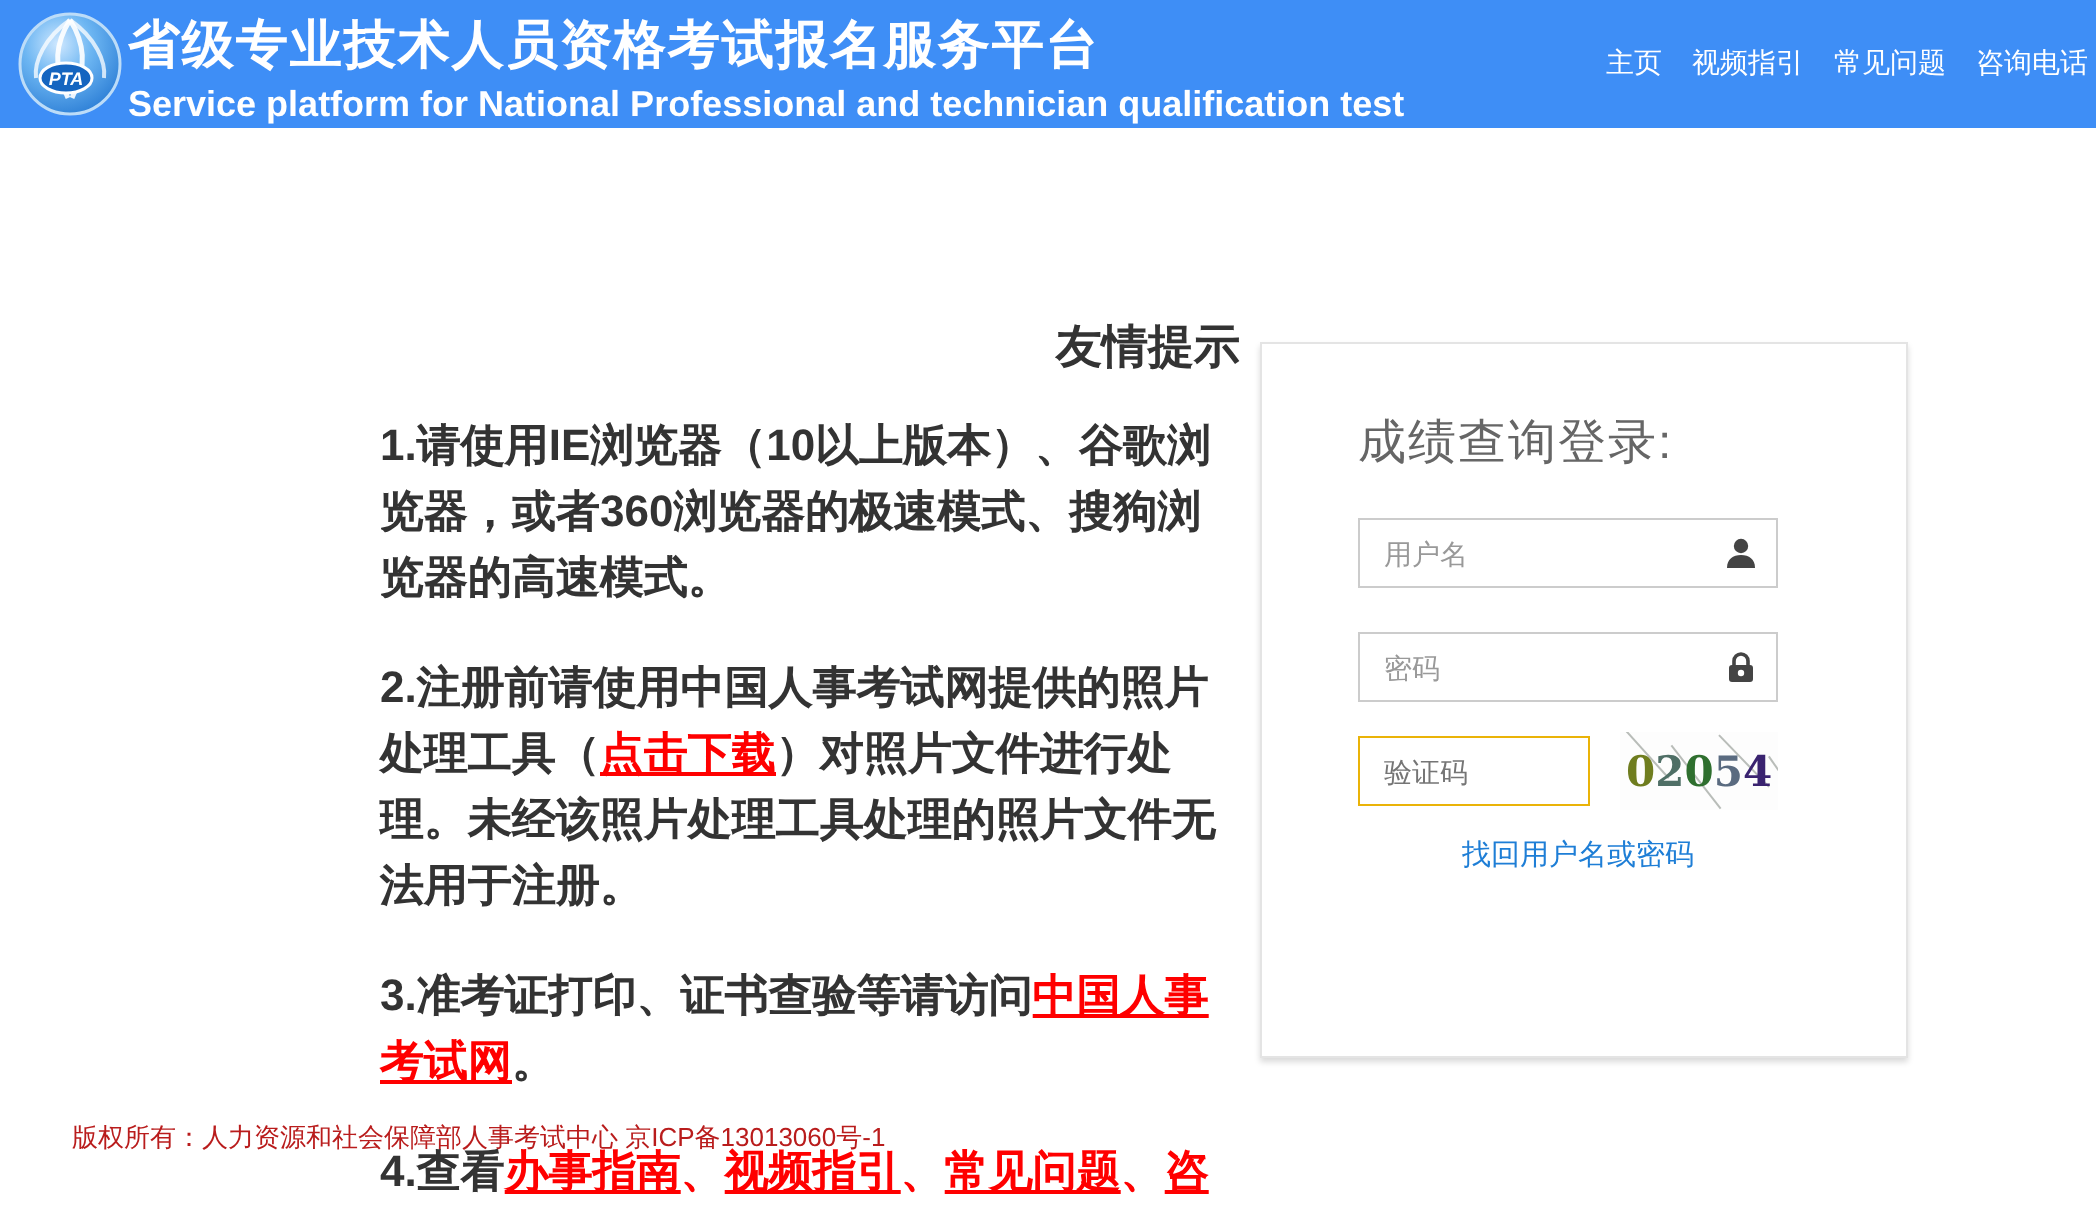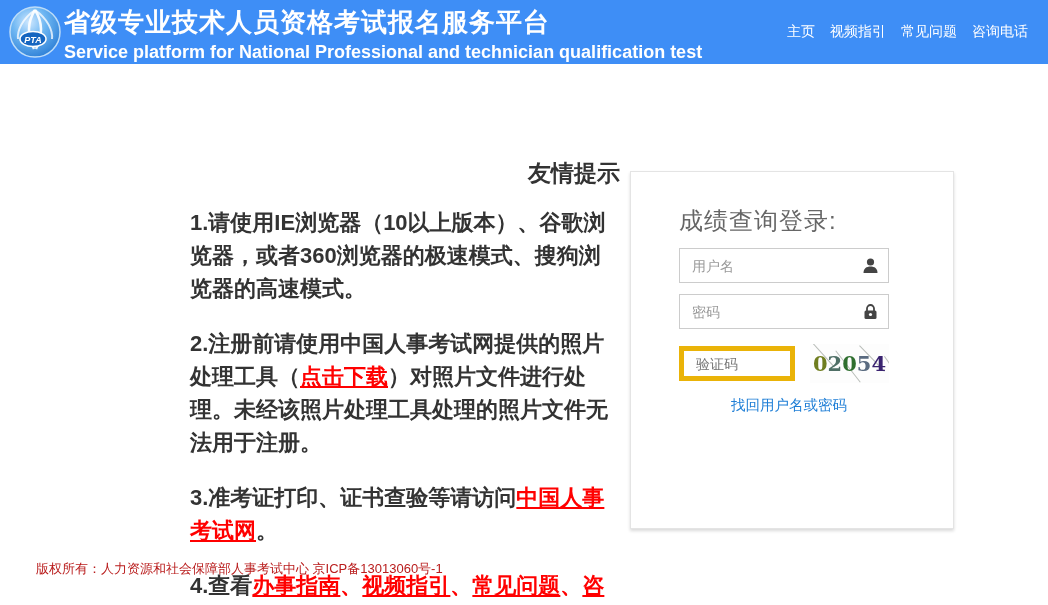--- a/index.html
+++ b/index.html
@@ -24,21 +24,21 @@
   }
   .title-wrap { position: absolute; left: 64px; top: 7px; color: #fff; }
   .site-title {
     font-size: 26px; font-weight: bold; letter-spacing: 1px;
     line-height: 30px; white-space: nowrap;
   }
   .site-subtitle {
     font-size: 18px; font-weight: bold; margin-top: 5px; white-space: nowrap;
   }
   .top-nav {
-    position: absolute; right: 20px; top: 23px;
+    position: absolute; right: 4px; top: 23px;
     display: flex; gap: 15px;
   }
   .top-nav a {
     color: #fff; font-size: 14px; text-decoration: none; white-space: nowrap;
     cursor: pointer;
   }
 
   
   .tips { position: absolute; left: 190px; top: 158px; width: 430px; }
   .tips h2 {
@@ -59,38 +59,38 @@
   .login-box {
     position: absolute; left: 630px; top: 171px;
     width: 324px; height: 358px;
     background: #fff;
     border: 1px solid #e4e4e4;
     box-shadow: 0 2px 3px rgba(0,0,0,0.15);
     box-sizing: border-box;
   }
   .login-inner { padding: 33px 64px 0 48px; }
   .login-title { font-size: 24px; color: #666; letter-spacing: 1px; }
-  .field { position: relative; margin-top: 11px; }
+  .field { position: relative; margin-top: 22px; }
   .field input {
     width: 100%; height: 35px; box-sizing: border-box;
     border: 1px solid #ccc; border-radius: 0;
     padding: 0 36px 0 12px;
     font-size: 14px; color: #333;
     font-family: "Liberation Sans", "DejaVu Sans", sans-serif;
     outline: none;
   }
   .field input::placeholder { color: #999; opacity: 1; }
   .field .right-icon {
     position: absolute; right: 10px; top: 9px; width: 17px; height: 17px;
     pointer-events: none;
   }
   .captcha-row { display: flex; align-items: flex-start; margin-top: 17px; }
   .captcha-row input {
     width: 116px; height: 35px; box-sizing: border-box;
-    border: 5px solid #eab308; padding: 0 12px;
+    border: 1px solid #eab308; padding: 0 12px;
     font-size: 14px; color: #0369a1; outline: none;
     font-family: "Liberation Sans", "DejaVu Sans", sans-serif;
   }
   .captcha-img {
     position: relative; margin-left: 15px; margin-top: -2px;
     width: 100px; height: 39px;
     background: #fdfdfd;
     overflow: hidden; cursor: pointer;
     display: flex; align-items: center; justify-content: center;
   }

